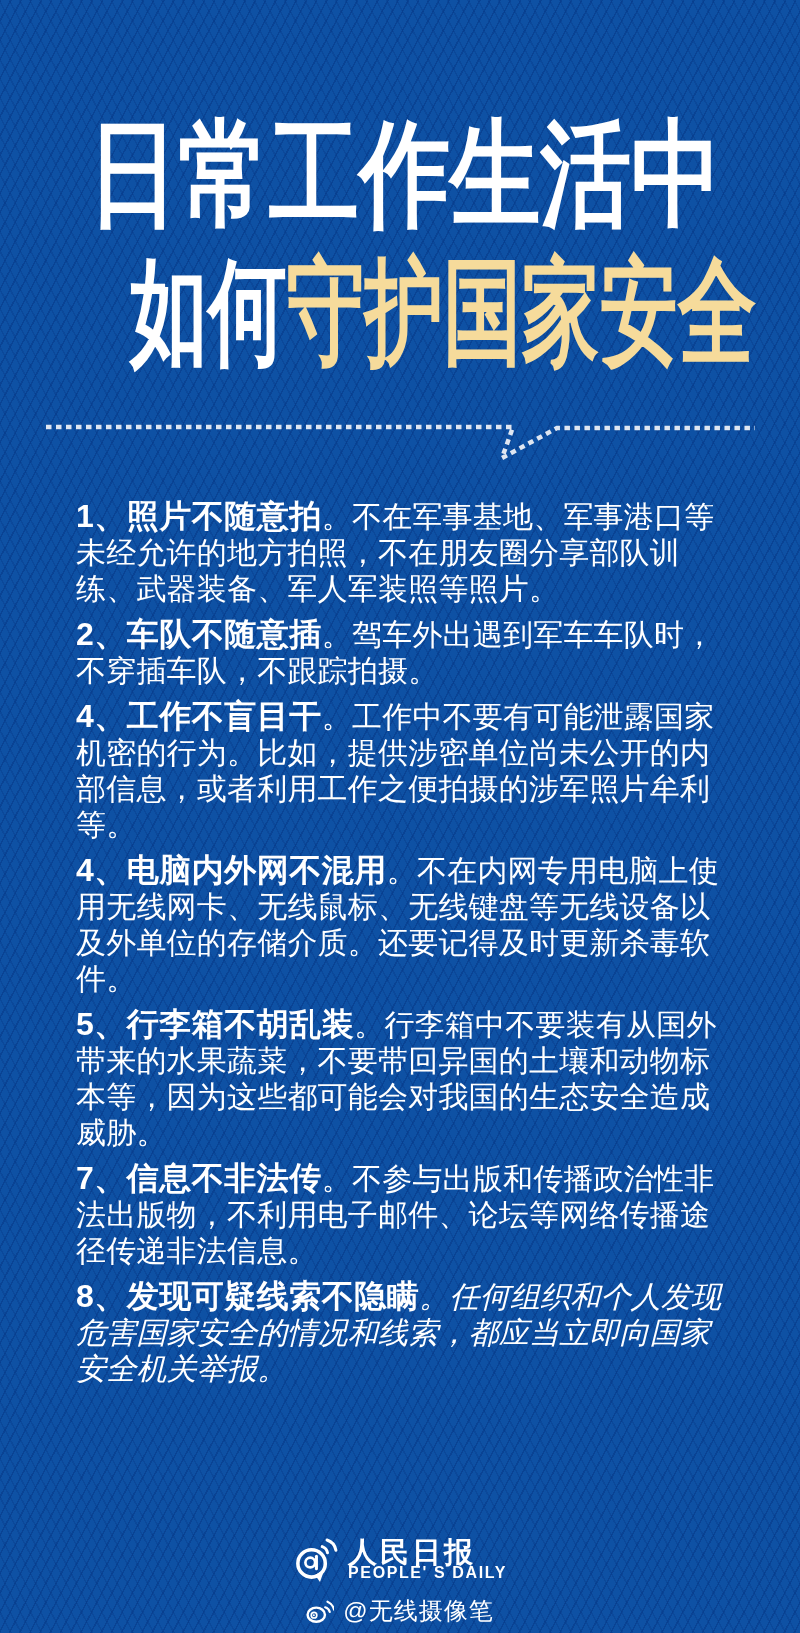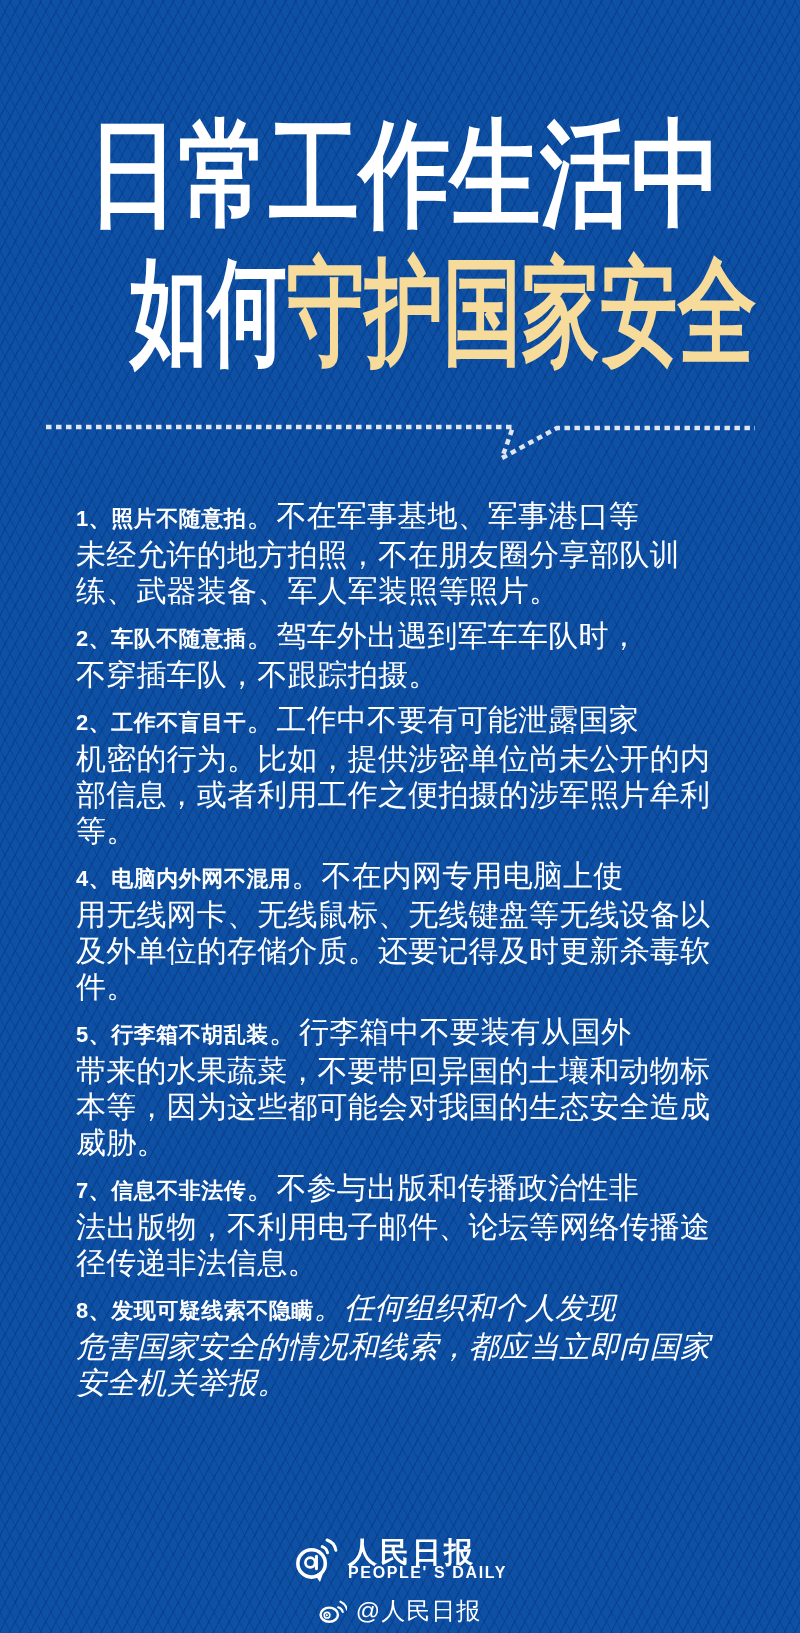--- a/index.html
+++ b/index.html
@@ -29,21 +29,21 @@
   .gold{color:#f6db9b;}
   
   .sep{position:absolute;top:418px;left:0;width:800px;height:62px;}
   
   .content{
     position:absolute;top:498px;left:76px;width:672px;
     color:#ffffff;
     font-size:30px;line-height:36px;letter-spacing:0.2px;
   }
   .content p{margin:0 0 9px 0;white-space:pre-line;}
-  .content strong{font-weight:700;font-size:22px;letter-spacing:0.5px;}
+  .content strong{font-weight:700;font-size:32px;letter-spacing:0.5px;}
   .kai{font-style:italic;}
   
   .pd-logo{
     position:absolute;top:1534px;left:0;width:100%;
     display:flex;justify-content:center;align-items:center;gap:9px;
     color:#ffffff;
   }
   .pd-logo .txt{display:flex;flex-direction:column;align-items:flex-start;}
   .pd-cn{font-weight:700;font-size:29px;line-height:27px;letter-spacing:3px;text-align:center;}
   .pd-en{font-weight:700;font-size:16px;line-height:13px;letter-spacing:1.6px;}
@@ -65,21 +65,21 @@
   <svg class="sep" viewBox="0 0 800 62" xmlns="http://www.w3.org/2000/svg">
     <polyline points="46,9 513,9 502,40 557,10 755,10" fill="none" stroke="#dfe6f1" stroke-width="4.5" stroke-dasharray="5.5 4.5"></polyline>
   </svg>
 
   <main class="content">
     <p><strong>1、照片不随意拍</strong><span>。不在军事基地、军事港口等
 未经允许的地方拍照，不在朋友圈分享部队训
 练、武器装备、军人军装照等照片。</span></p>
     <p><strong>2、车队不随意插</strong><span>。驾车外出遇到军车车队时，
 不穿插车队，不跟踪拍摄。</span></p>
-    <p><strong>2、工作不盲目干</strong><span>。工作中不要有可能泄露国家
+    <p><strong>4、工作不盲目干</strong><span>。工作中不要有可能泄露国家
 机密的行为。比如，提供涉密单位尚未公开的内
 部信息，或者利用工作之便拍摄的涉军照片牟利
 等。</span></p>
     <p><strong>4、电脑内外网不混用</strong><span>。不在内网专用电脑上使
 用无线网卡、无线鼠标、无线键盘等无线设备以
 及外单位的存储介质。还要记得及时更新杀毒软
 件。</span></p>
     <p><strong>5、行李箱不胡乱装</strong><span>。行李箱中不要装有从国外
 带来的水果蔬菜，不要带回异国的土壤和动物标
 本等，因为这些都可能会对我国的生态安全造成
@@ -108,16 +108,16 @@
   </div>
 
   <div class="weibo-row">
     <svg width="28" height="26" viewBox="0 0 30 27" xmlns="http://www.w3.org/2000/svg">
       <ellipse cx="11" cy="17.5" rx="9.3" ry="7.6" fill="none" stroke="#ffffff" stroke-width="2.6"></ellipse>
       <circle cx="8.6" cy="18" r="3" fill="none" stroke="#ffffff" stroke-width="1.8"></circle>
       <circle cx="8.4" cy="18" r="1.1" fill="#ffffff"></circle>
       <path d="M20.5 9.5 a7 7 0 0 1 5 5" fill="none" stroke="#ffffff" stroke-width="2.3" stroke-linecap="round"></path>
       <path d="M23 3.5 a12 12 0 0 1 7 8.5" fill="none" stroke="#ffffff" stroke-width="2.3" stroke-linecap="round"></path>
     </svg>
-    <span>@人民日报</span>
+    <span>@无线摄像笔</span>
   </div>
 
 </div>
 
 </body></html>

